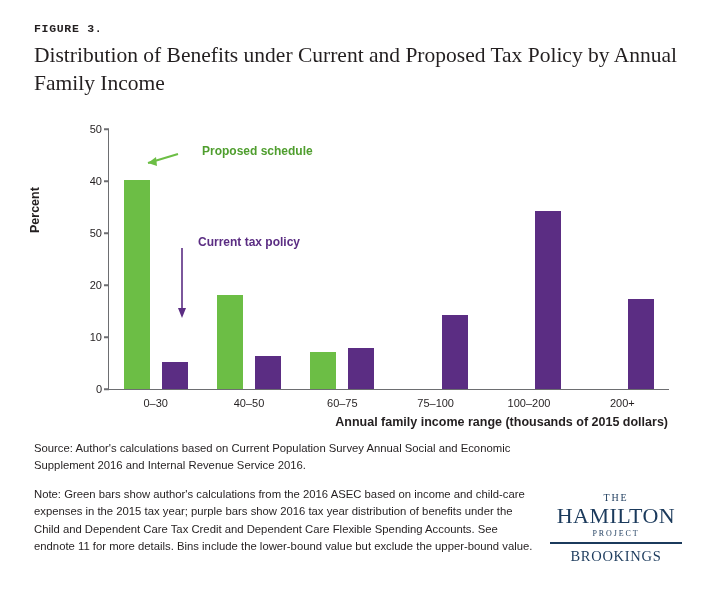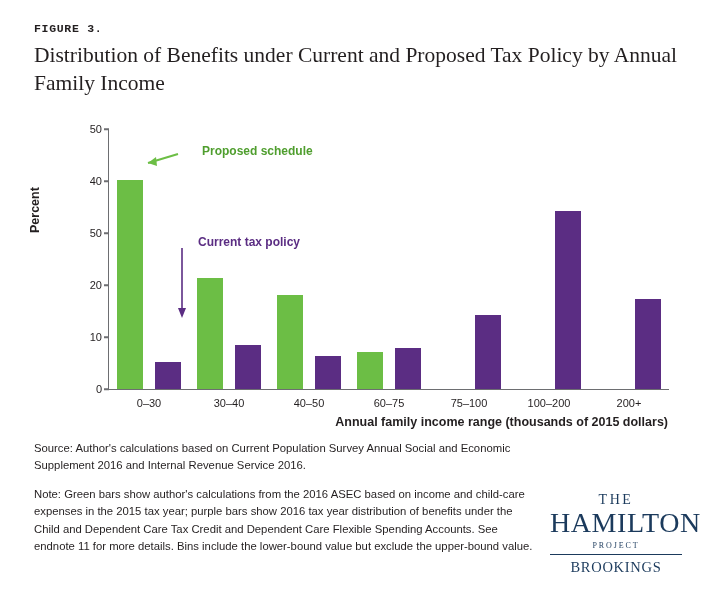--- a/index.html
+++ b/index.html
@@ -165,27 +165,27 @@
   .logo {
     position: absolute;
     right: 38px;
     top: 492px;
     width: 132px;
     text-align: center;
     color: #1b3a5c;
     font-family: "Liberation Serif", serif;
   }
   .logo .the {
-    font-size: 14px;
+    font-size: 10px;
     letter-spacing: 0.18em;
     color: #1b3a5c;
     line-height: 1.1;
   }
   .logo .hamilton {
-    font-size: 28px;
+    font-size: 22px;
     letter-spacing: 0.02em;
     line-height: 1.15;
   }
   .logo .project {
     font-size: 8px;
     letter-spacing: 0.24em;
     line-height: 1.4;
   }
   .logo .rule {
     height: 1.5px;
@@ -208,25 +208,20 @@
   <div class="chart-wrap">
 
     <div class="y-axis-title">Percent</div>
 
     <div class="plot" id="plot">
       <div class="bars" id="bars">
           <div class="group">
             <div class="bar green" style="height: 209.04px;"></div>
             <div class="bar purple" style="height: 27.04px;"></div>
             <div class="x-tick-label">0–30</div>
-          </div>
-          <div class="group">
-            <div class="bar green" style="height: 110.76px;"></div>
-            <div class="bar purple" style="height: 44.2px;"></div>
-            <div class="x-tick-label">30–40</div>
           </div>
           <div class="group">
             <div class="bar green" style="height: 93.6px;"></div>
             <div class="bar purple" style="height: 33.28px;"></div>
             <div class="x-tick-label">40–50</div>
           </div>
           <div class="group">
             <div class="bar green" style="height: 37.44px;"></div>
             <div class="bar purple" style="height: 40.56px;"></div>
             <div class="x-tick-label">60–75</div>

